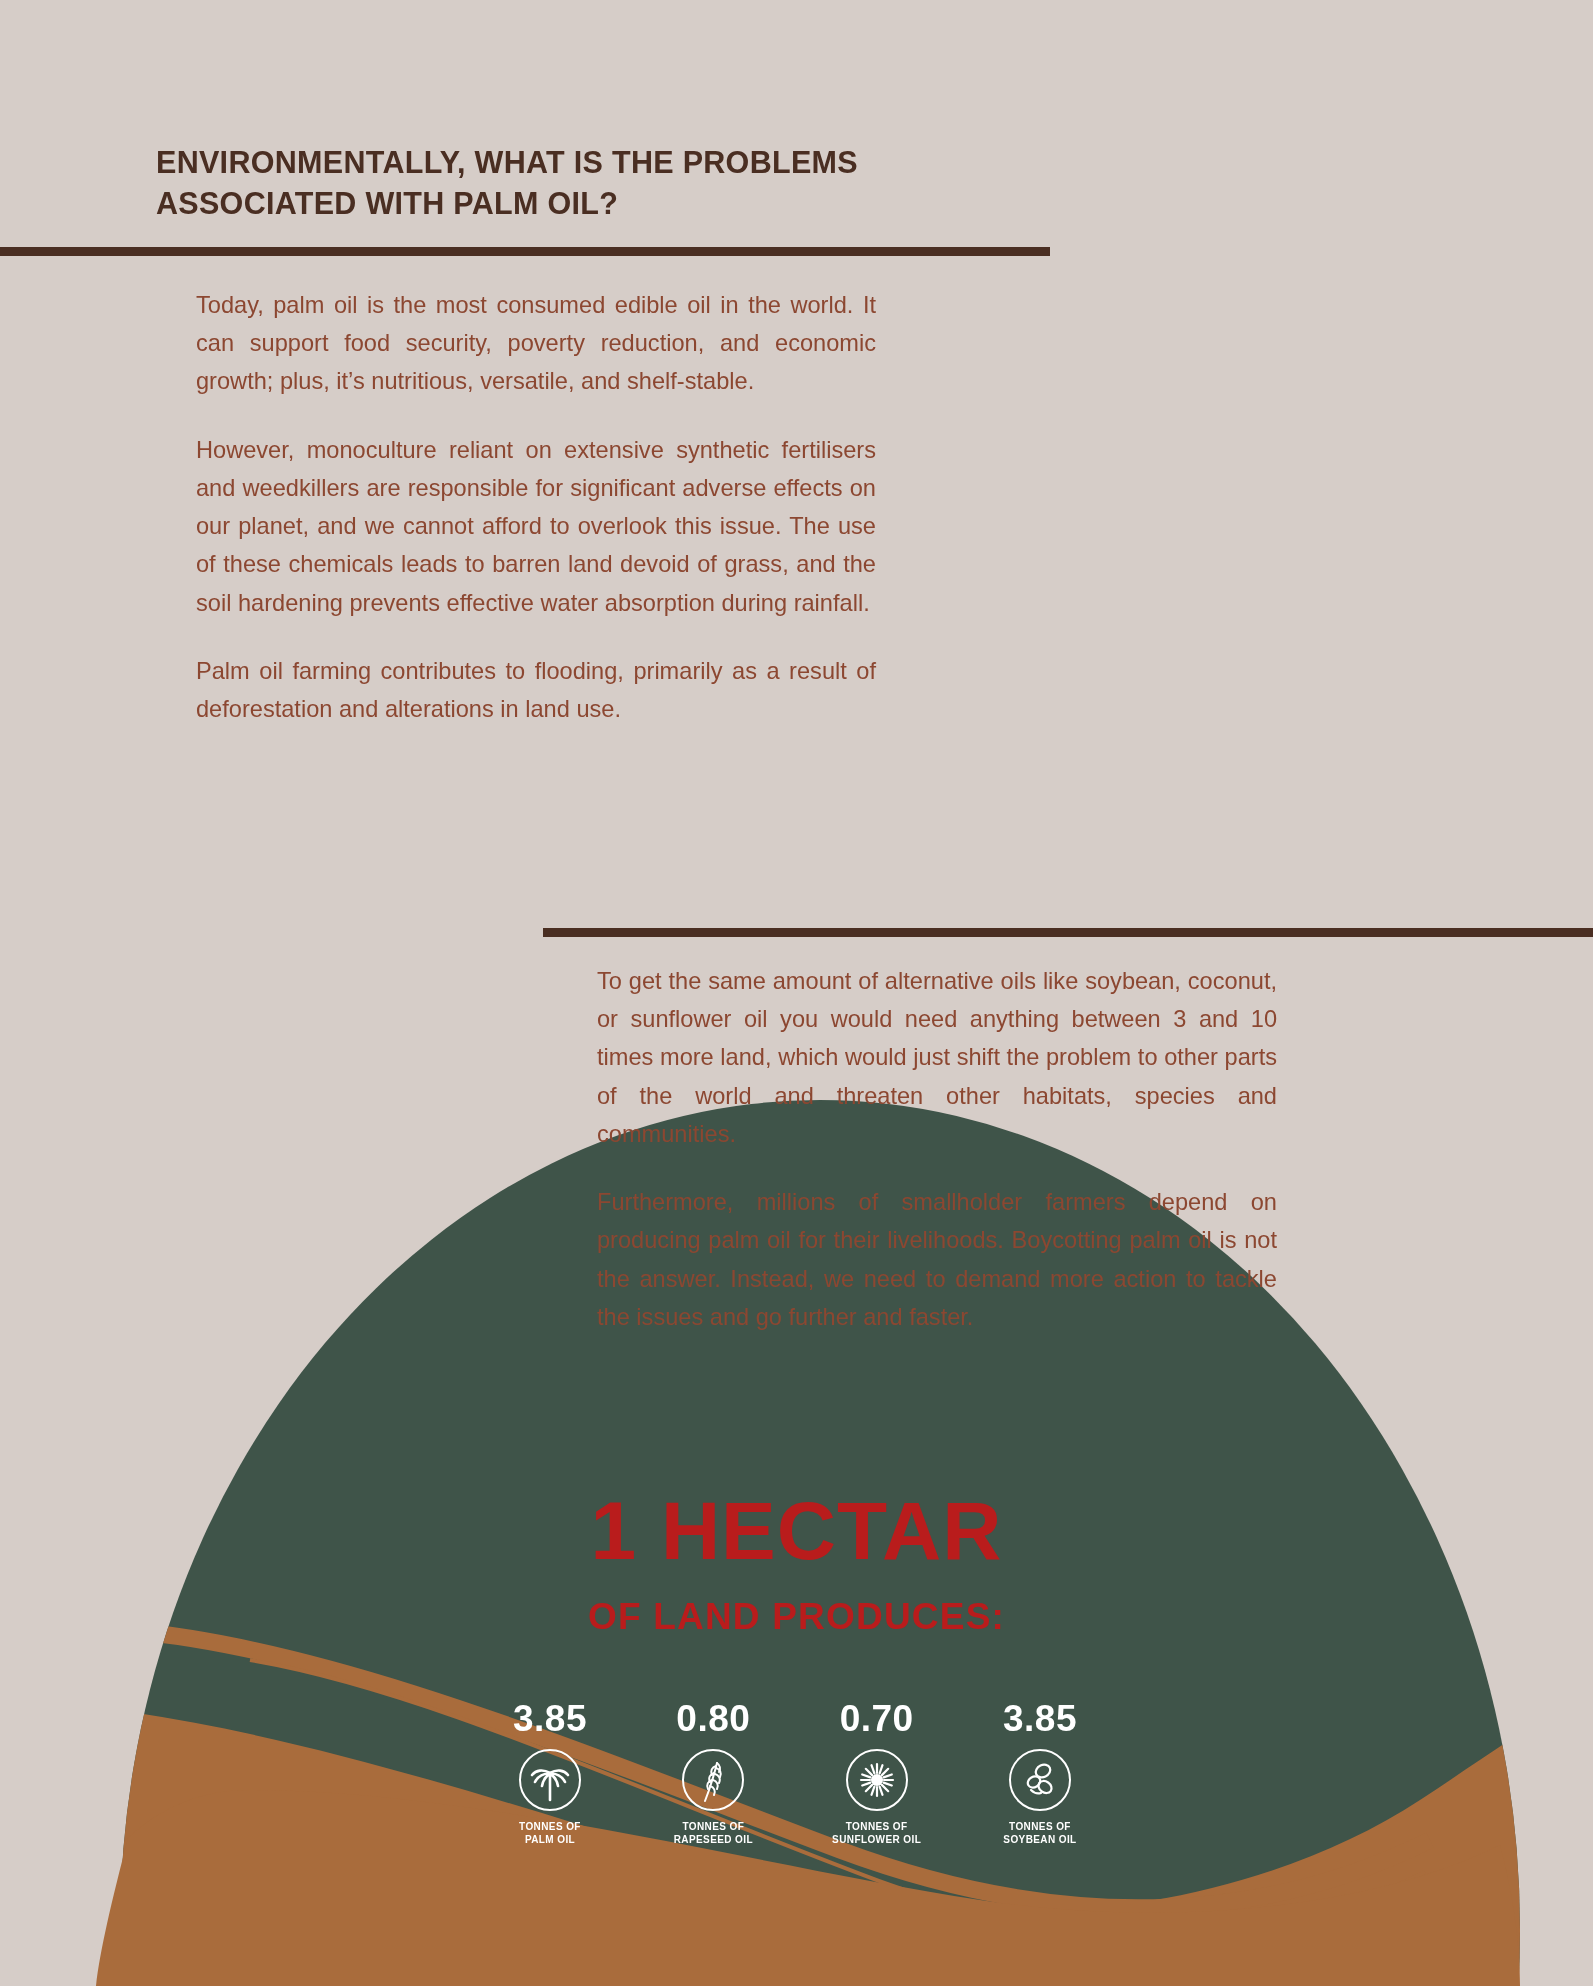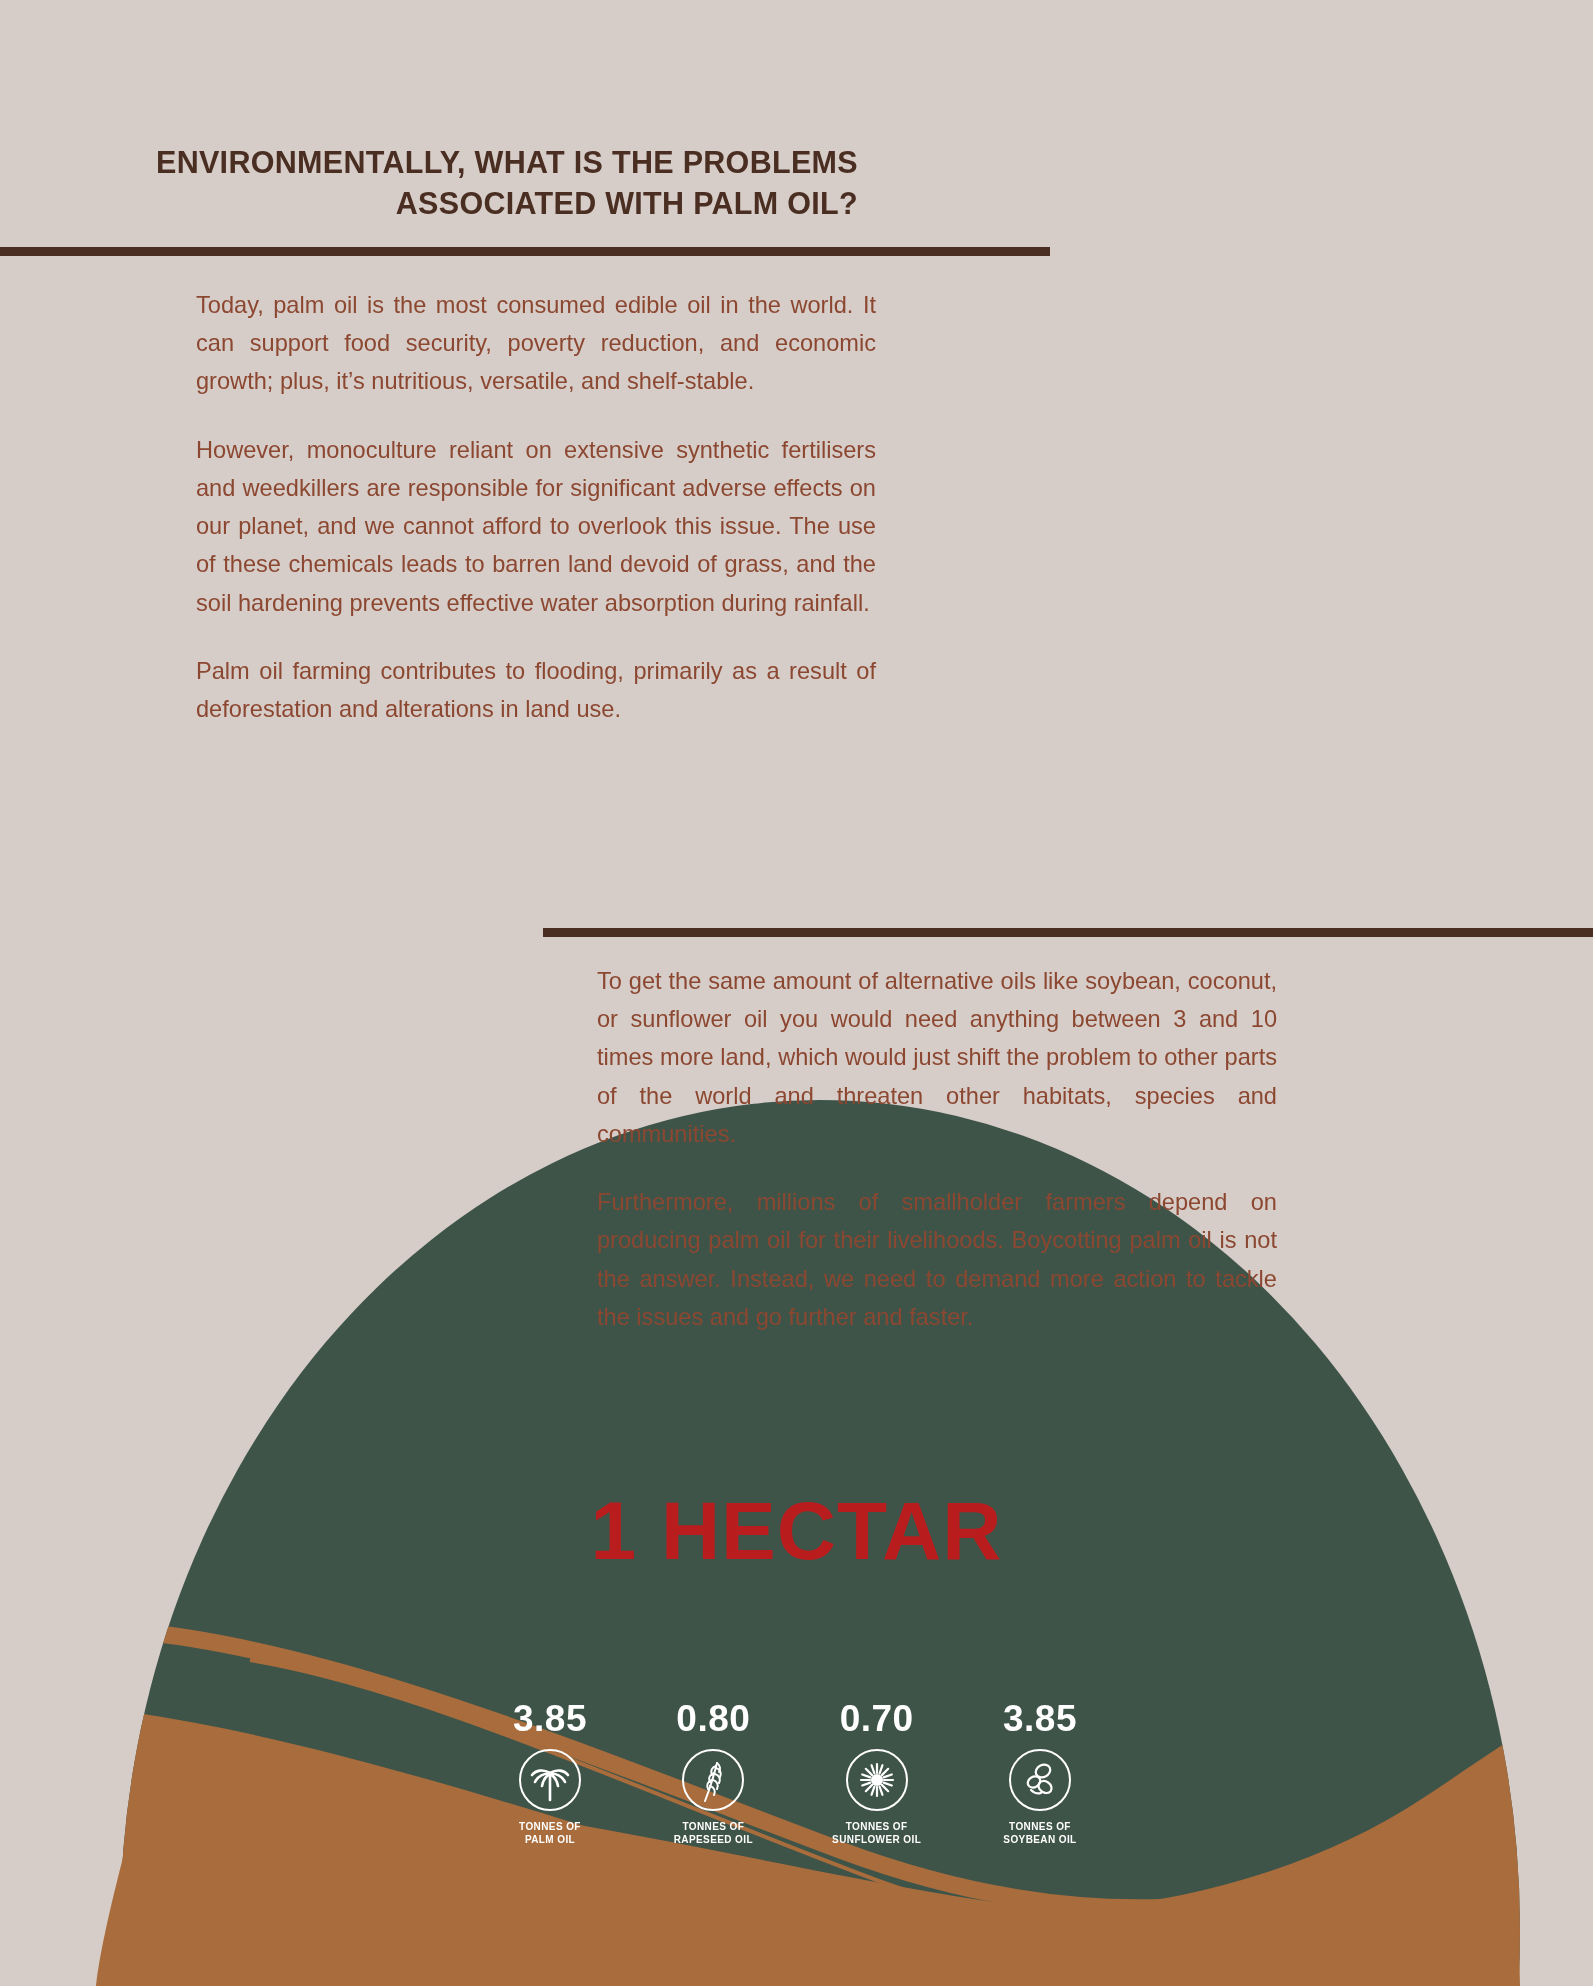--- a/index.html
+++ b/index.html
@@ -28,21 +28,20 @@
     left: 0;
     top: 0;
     width: 1593px;
     height: 1986px;
     pointer-events: none;
   }
 
   
   .section {
     position: absolute;
-    text-align: right;
   }
 
   .heading-row {
     display: flex;
     align-items: flex-start;
   }
 
   .accent-bar {
     width: 18px;
     flex: 0 0 18px;
@@ -249,20 +248,21 @@
 
   <div class="rule" id="rule-2"></div>
 
   <div class="body-copy" id="copy-2">
     <p>To get the same amount of alternative oils like soybean, coconut, or sunflower oil you would need anything between 3 and 10 times more land, which would just shift the problem to other parts of the world and threaten other habitats, species and communities.</p>
     <p>Furthermore, millions of smallholder farmers depend on producing palm oil for their livelihoods. Boycotting palm oil is not the answer. Instead, we need to demand more action to tackle the issues and go further and faster.</p>
   </div>
 
   <div id="hero">
     <div id="hero-title">1 HECTAR</div>
+    <div id="hero-subtitle">OF LAND PRODUCES:</div>
   </div>
 
   <div id="stats">
 
     <div class="stat">
       <div class="stat-value">3.85</div>
       <div class="stat-icon">
         <svg width="42" height="44" viewBox="0 0 42 44" fill="none" stroke="#ffffff" stroke-width="2.6" stroke-linecap="round">
           <line x1="21" y1="16" x2="21" y2="42"></line>
           <path d="M21 15 C14 11, 7 12, 3 17"></path>

